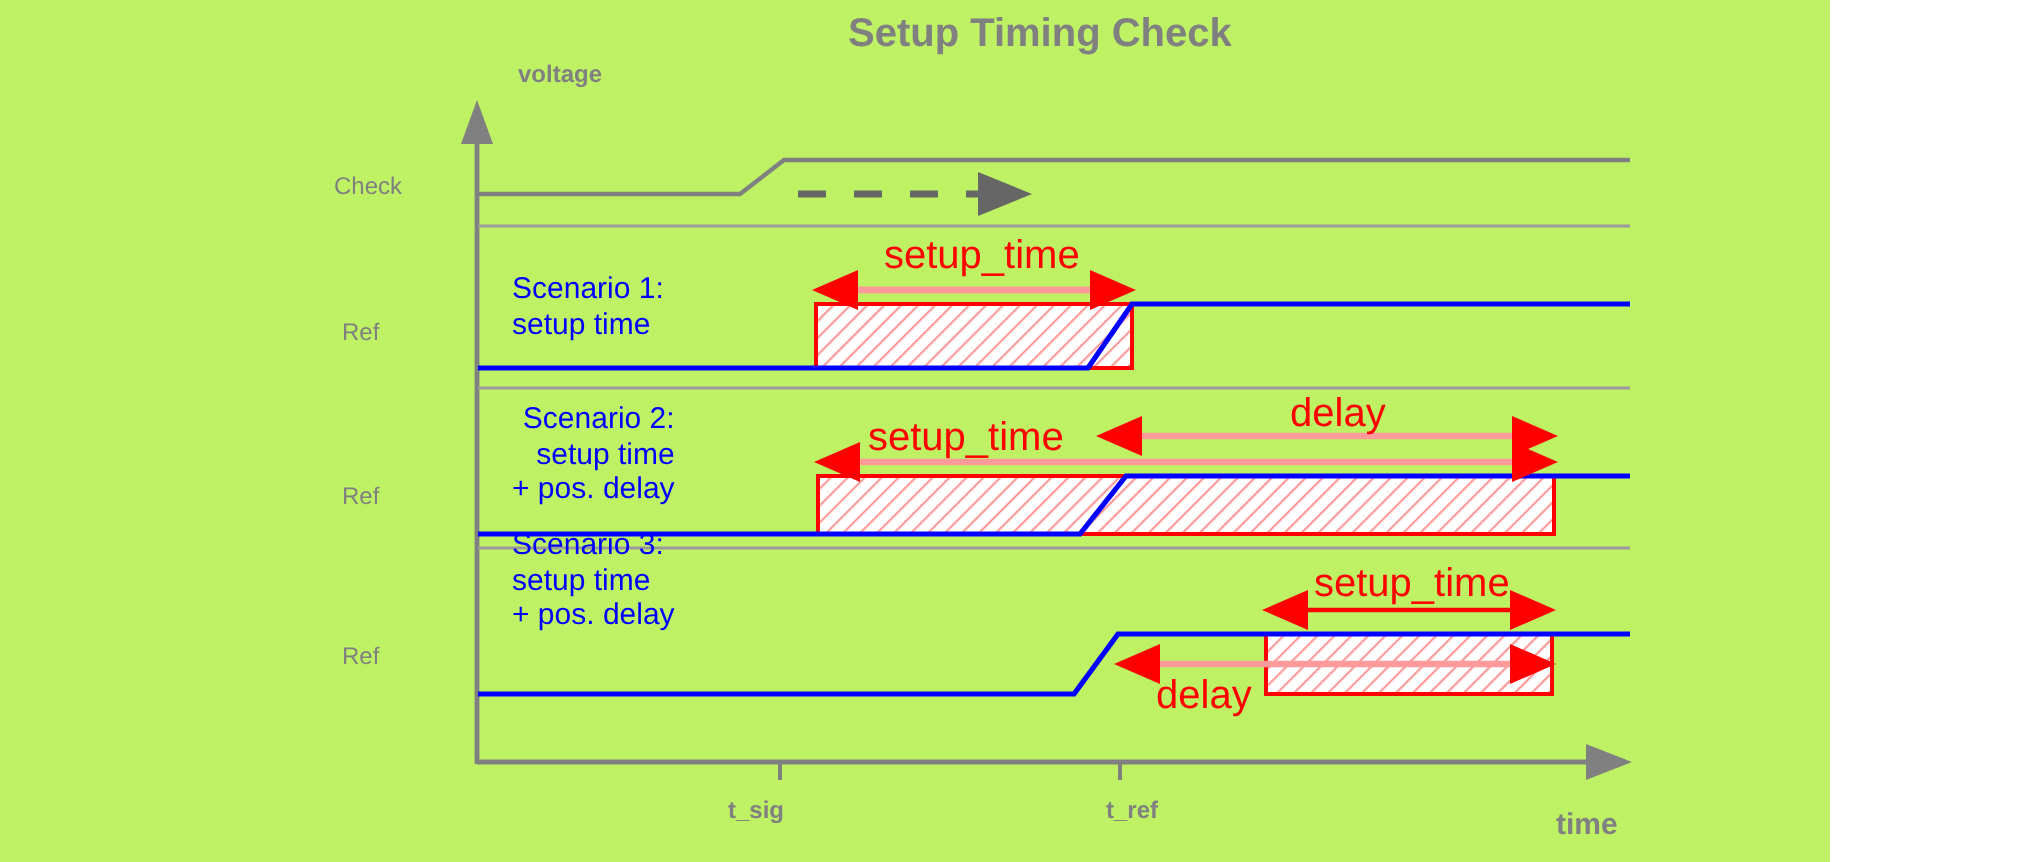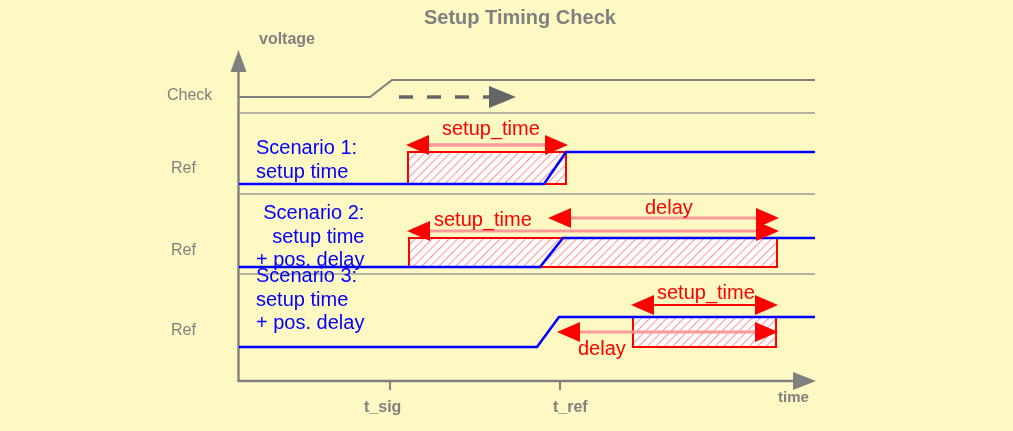--- a/index.html
+++ b/index.html
@@ -1,22 +1,22 @@
 <!DOCTYPE html>
 <html><head>
 <meta charset="utf-8">
 <style>
   html,body{margin:0;padding:0;background:#ffffff;}
   body{width:1013px;height:431px;font-family:"Liberation Sans",sans-serif;}
-  #stage{position:relative;width:1013px;height:431px;overflow:hidden;background:#fef9c3;}
+  #stage{position:relative;width:915px;height:431px;overflow:hidden;background:#bef264;}
   svg#diagram{position:absolute;left:0;top:0;width:1013px;height:431px;}
   .lbl{position:absolute;white-space:pre;line-height:1.18;}
-  .gray-lbl{color:#808080;font-size:16px;font-weight:normal;}
+  .gray-lbl{color:#808080;font-size:12px;font-weight:normal;}
   .title-lbl{color:#808080;font-size:20px;font-weight:bold;}
-  .blue-lbl{color:#0000ff;font-size:20px;}
+  .blue-lbl{color:#0000ff;font-size:15px;}
   .red-lbl{color:#ff0000;font-size:20px;}
   .axis-lbl{color:#808080;font-size:15px;font-weight:bold;}
 </style>
 </head>
 <body>
 
 <div id="stage">
 
   <svg id="diagram" viewBox="0 0 1013 431">
     <defs>
@@ -105,21 +105,21 @@
         <path d="M557,332 L580,322 L580,342 z" fill="#ff0000"></path>
         <path d="M778,332 L755,322 L755,342 z" fill="#ff0000"></path>
       </g>
     </g>
   </svg>
 
   <div class="lbl title-lbl" style="left:424px; top:6px;">Setup Timing Check</div>
 
   <div class="lbl gray-lbl" style="left:259px; top:30px; font-weight:bold;">voltage</div>
 
-  <div class="lbl axis-lbl" style="left:778px; top:388px;">time</div>
+  <div class="lbl axis-lbl" style="left:778px; top:404px;">time</div>
 
   <div class="lbl gray-lbl" style="left:364px; top:398px; font-weight:bold;">t_sig</div>
   <div class="lbl gray-lbl" style="left:537px; top:398px; font-weight:bold;margin-left:16px;">t_ref</div>
 
   <div class="lbl gray-lbl" style="left:167px; top:86px;">Check</div>
 
   <div class="lbl gray-lbl" style="left:171px; top:159px;">Ref</div>
   <div class="lbl gray-lbl" style="left:171px; top:241px;">Ref</div>
   <div class="lbl gray-lbl" style="left:171px; top:321px;">Ref</div>
 

